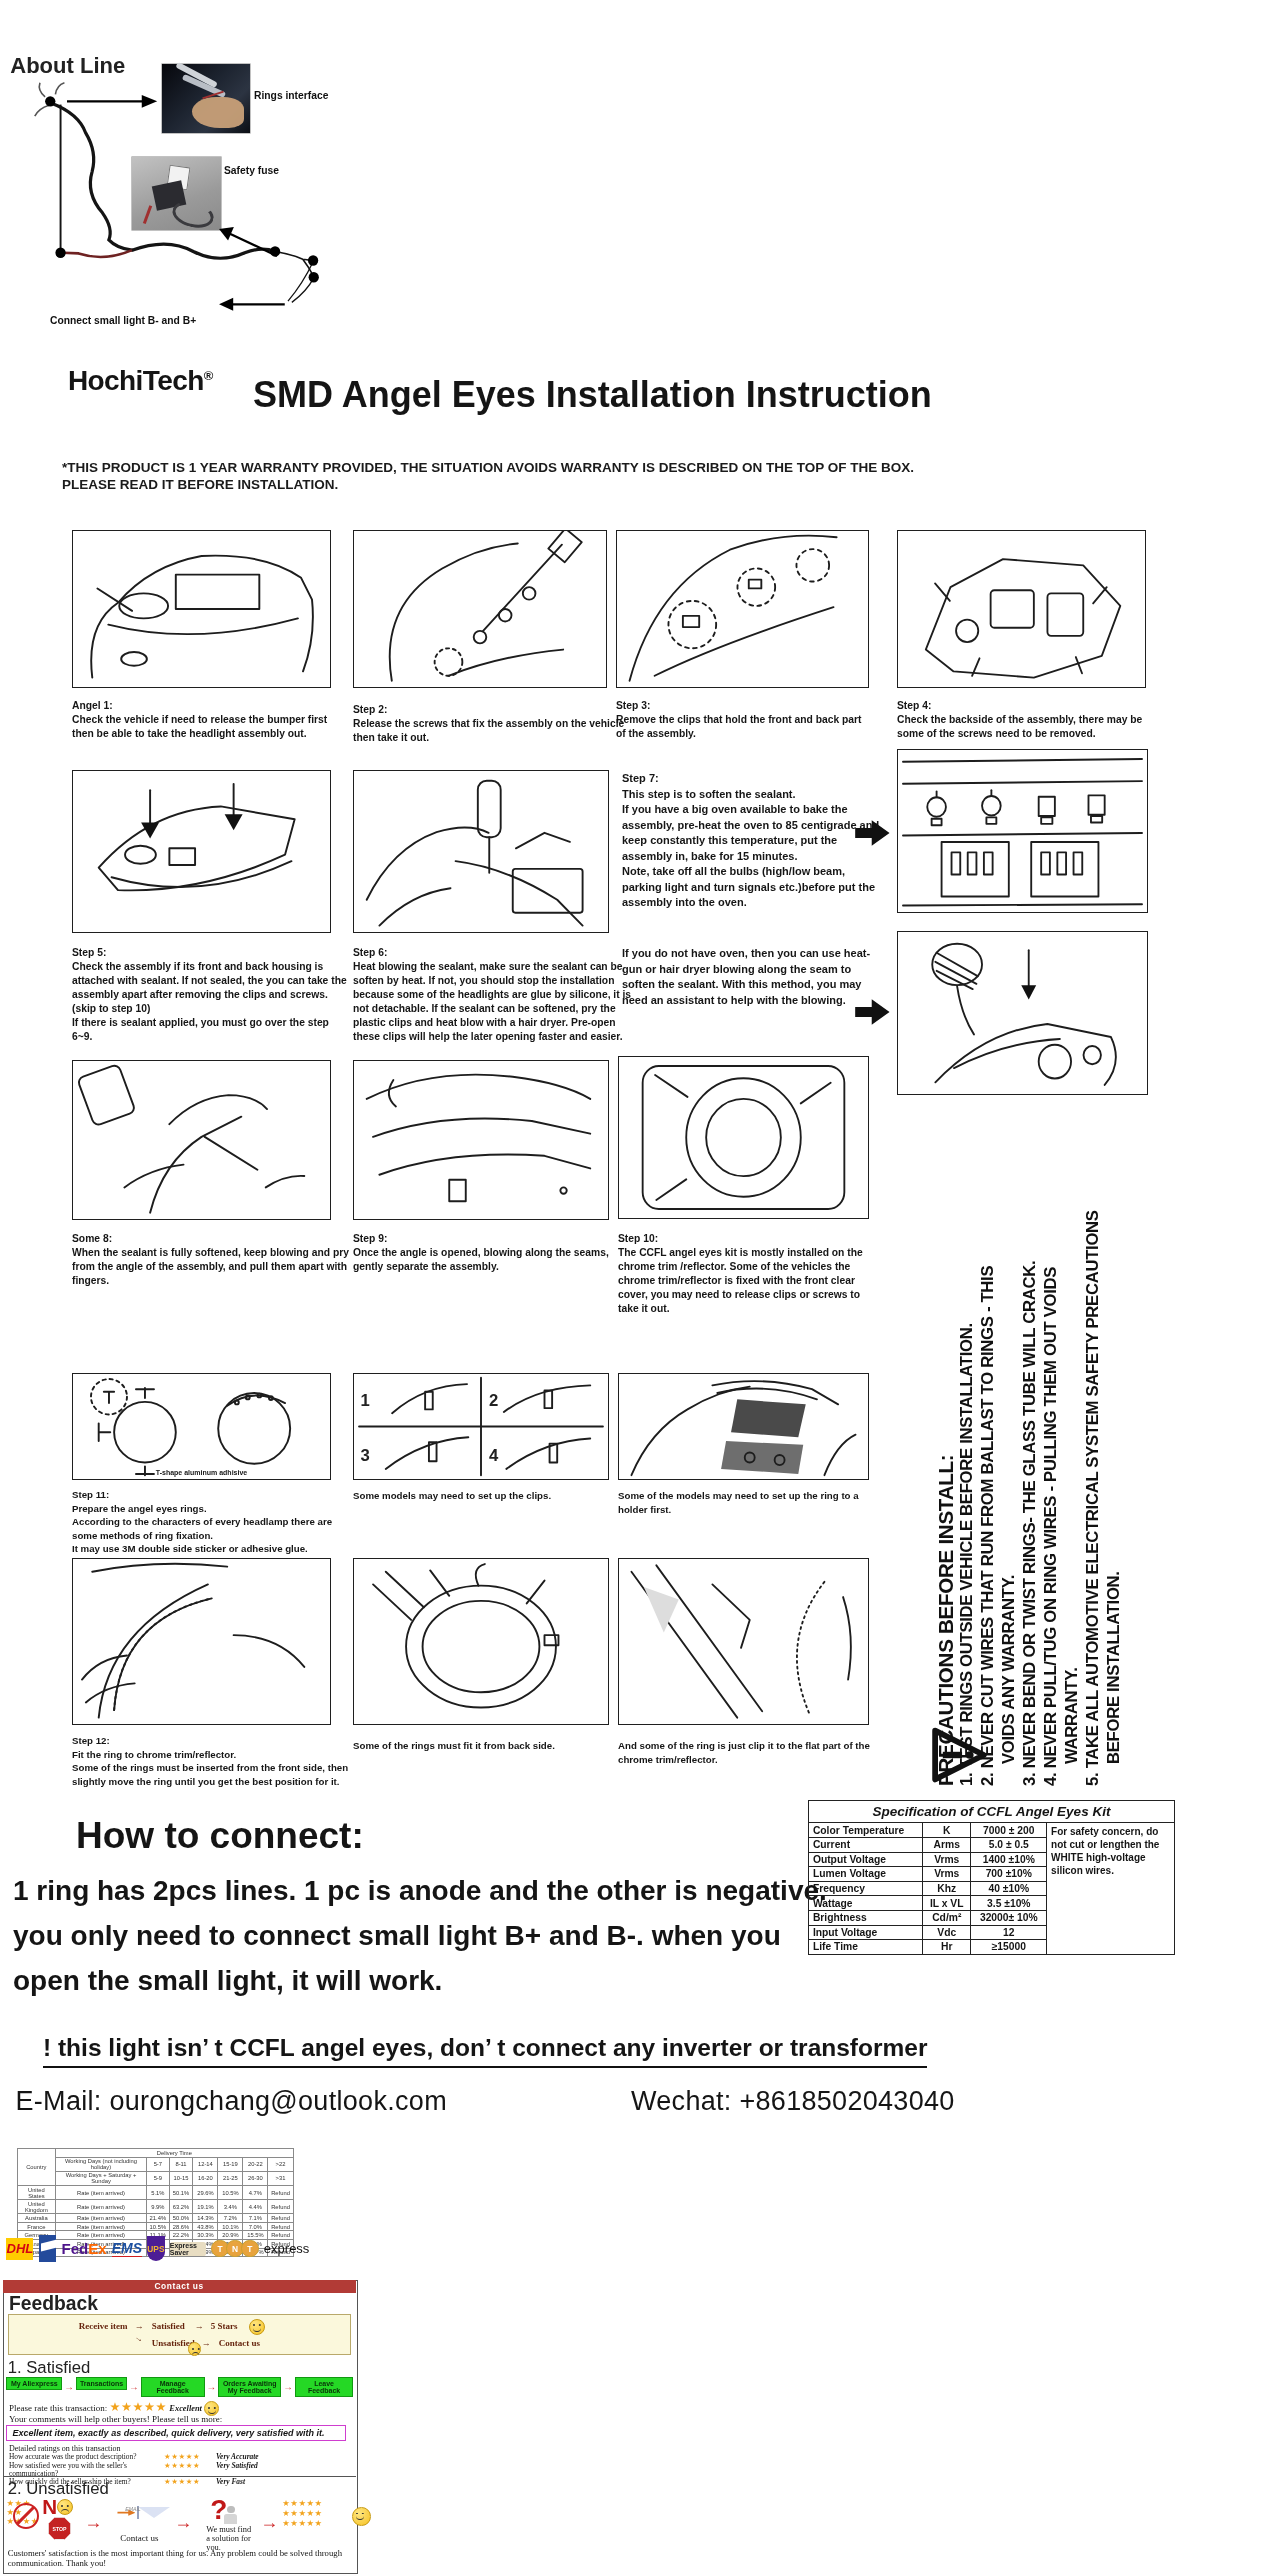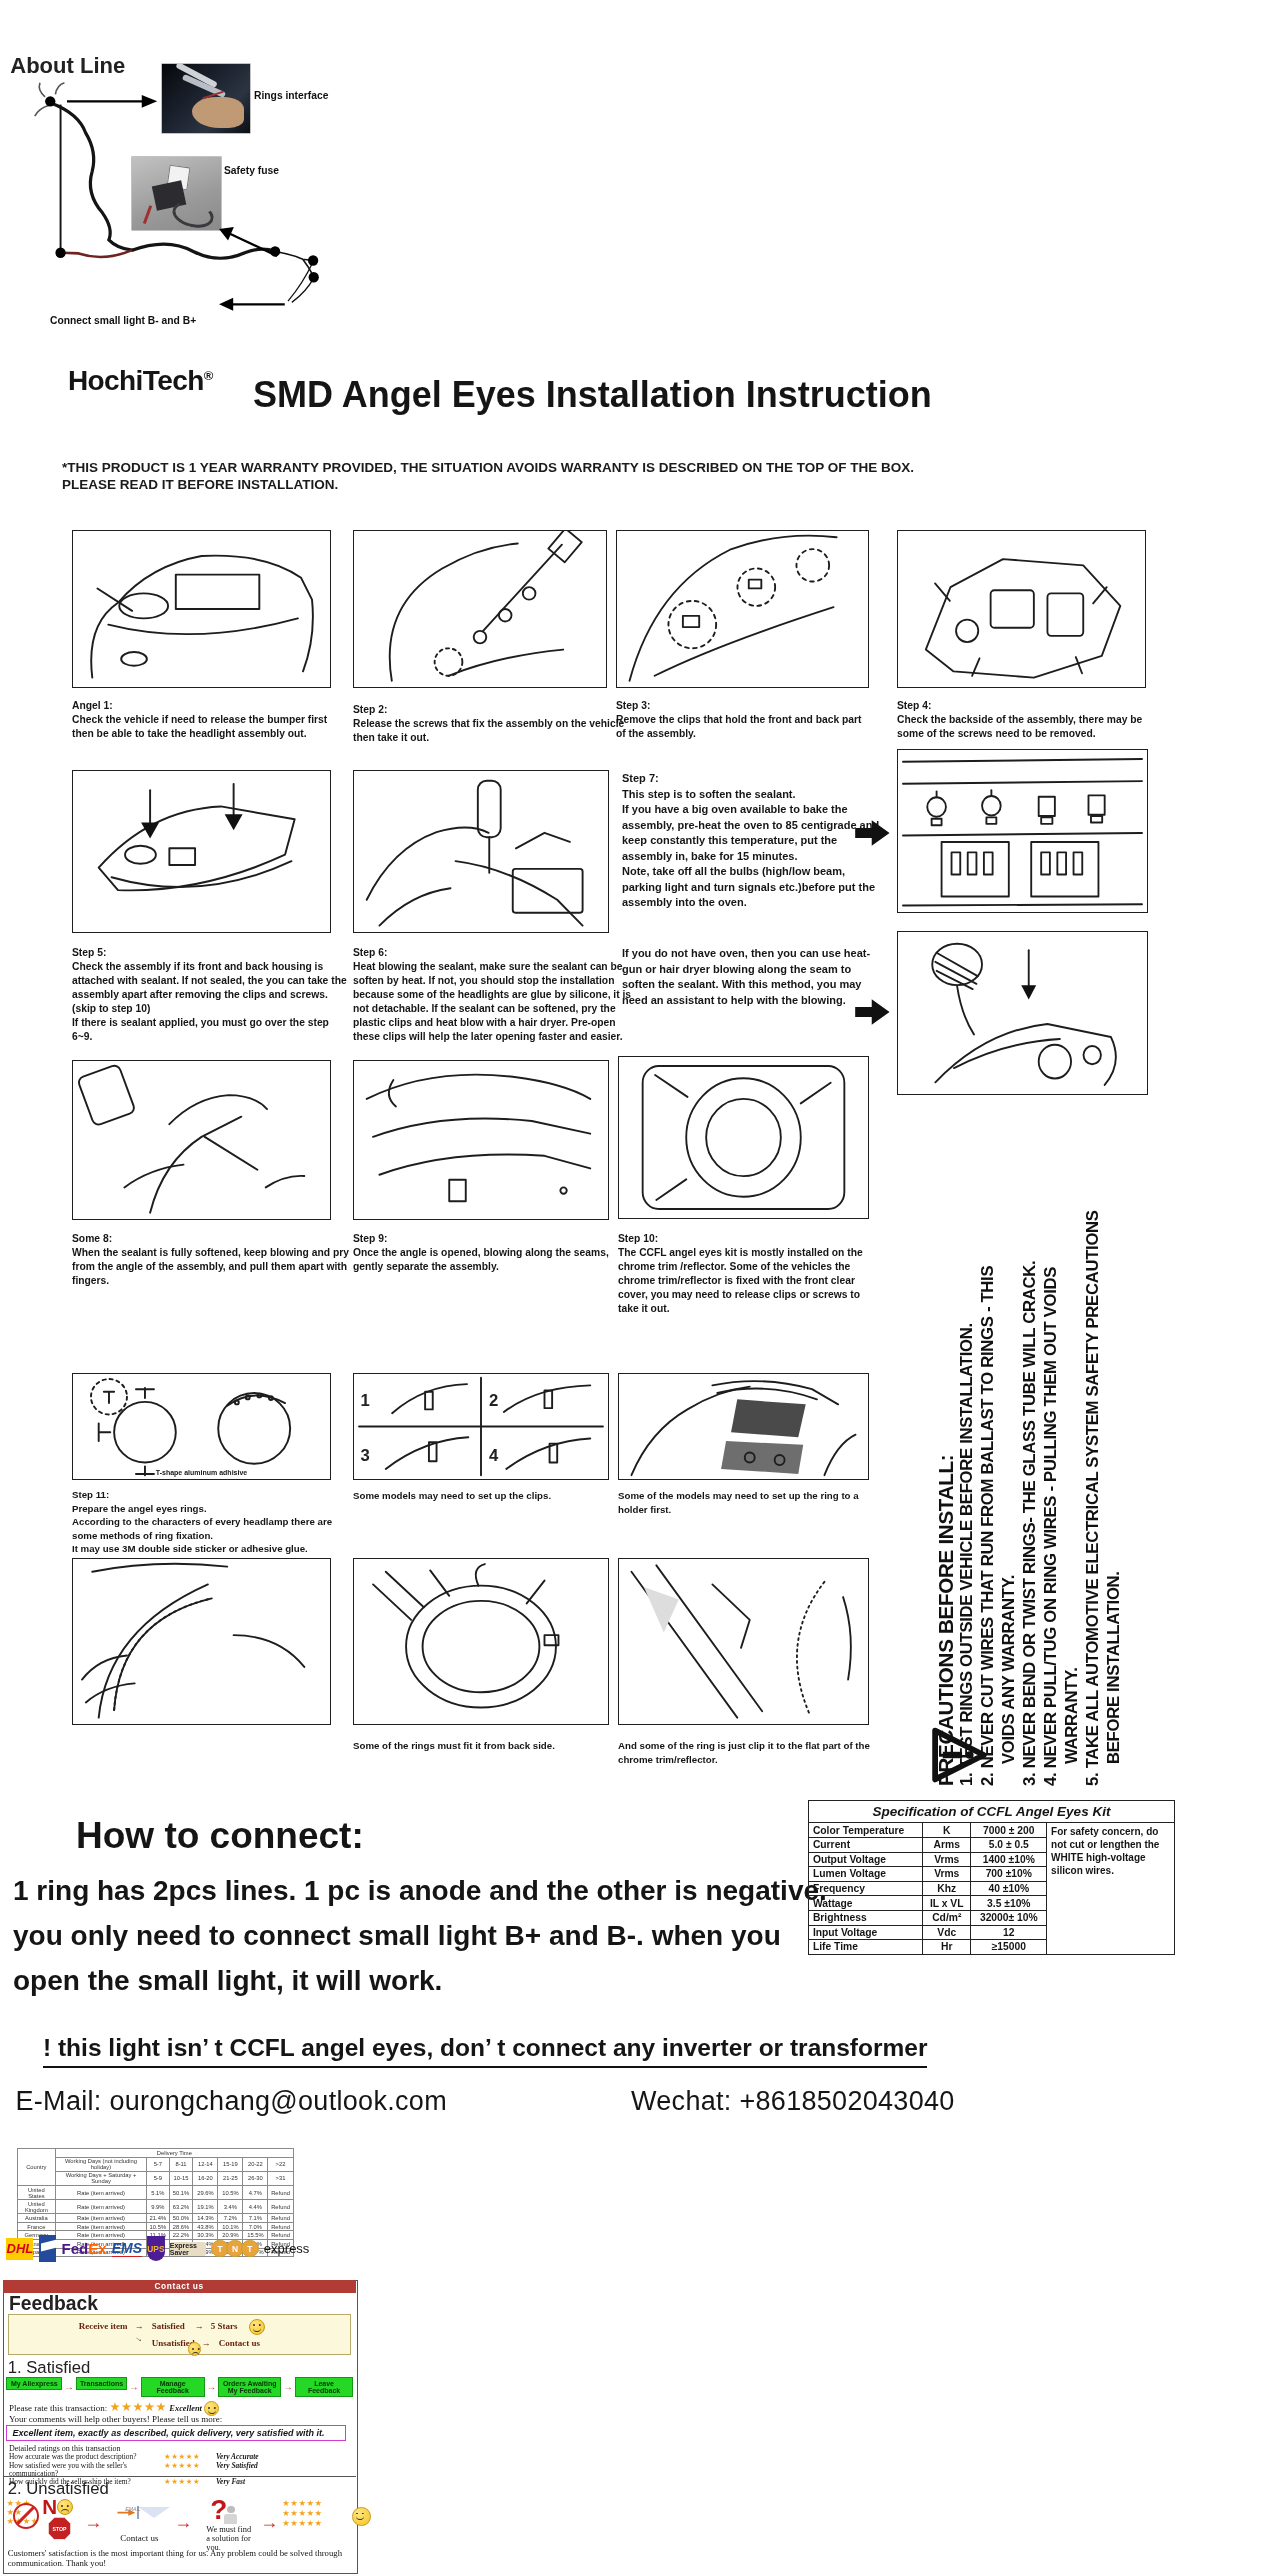--- a/index.html
+++ b/index.html
@@ -433,20 +433,24 @@
   </div>
   <div class="abs panel" style="left:618px;top:1558px;width:251px;height:167px;">
     <svg class="sk" viewBox="0 0 400 260" preserveAspectRatio="none">
       <path d="M20 20 L190 250 M60 10 L230 240"></path>
       <path d="M330 36 Q256 130 306 244" stroke-width="14" stroke-dasharray="3 6"></path>
       <polygon class="fill" points="40,44 96,64 72,116" fill="#ddd"></polygon>
       <path d="M150 40 L210 96 L196 140"></path>
       <path d="M360 60 Q380 120 368 190"></path>
     </svg>
   </div>
+  <div class="abs cap" style="left:72px;top:1734px;width:277px;font-size:9.7px;line-height:13.5px;">
+    <b>Step 12:</b><span>Fit the ring to chrome trim/reflector.
+Some of the rings must be inserted from the front side, then slightly move the ring until you get the best position for it.</span>
+  </div>
   <div class="abs cap" style="left:353px;top:1739px;width:271px;font-size:9.7px;line-height:13.5px;">
     <span>Some of the rings must fit it from back side.</span>
   </div>
   <div class="abs cap" style="left:618px;top:1739px;width:264px;font-size:9.7px;line-height:13.5px;">
     <span>And some of the ring is just clip it to the flat part of the chrome trim/reflector.</span>
   </div>
 
   <div class="abs connect-h" style="left:76px;top:1815px;">How to connect:</div>
   <div class="abs connect-lines" style="left:13px;top:1868px;width:850px;">1 ring has 2pcs lines. 1 pc is anode and the other is negative.
 you only need to connect small light B+ and B-. when you

